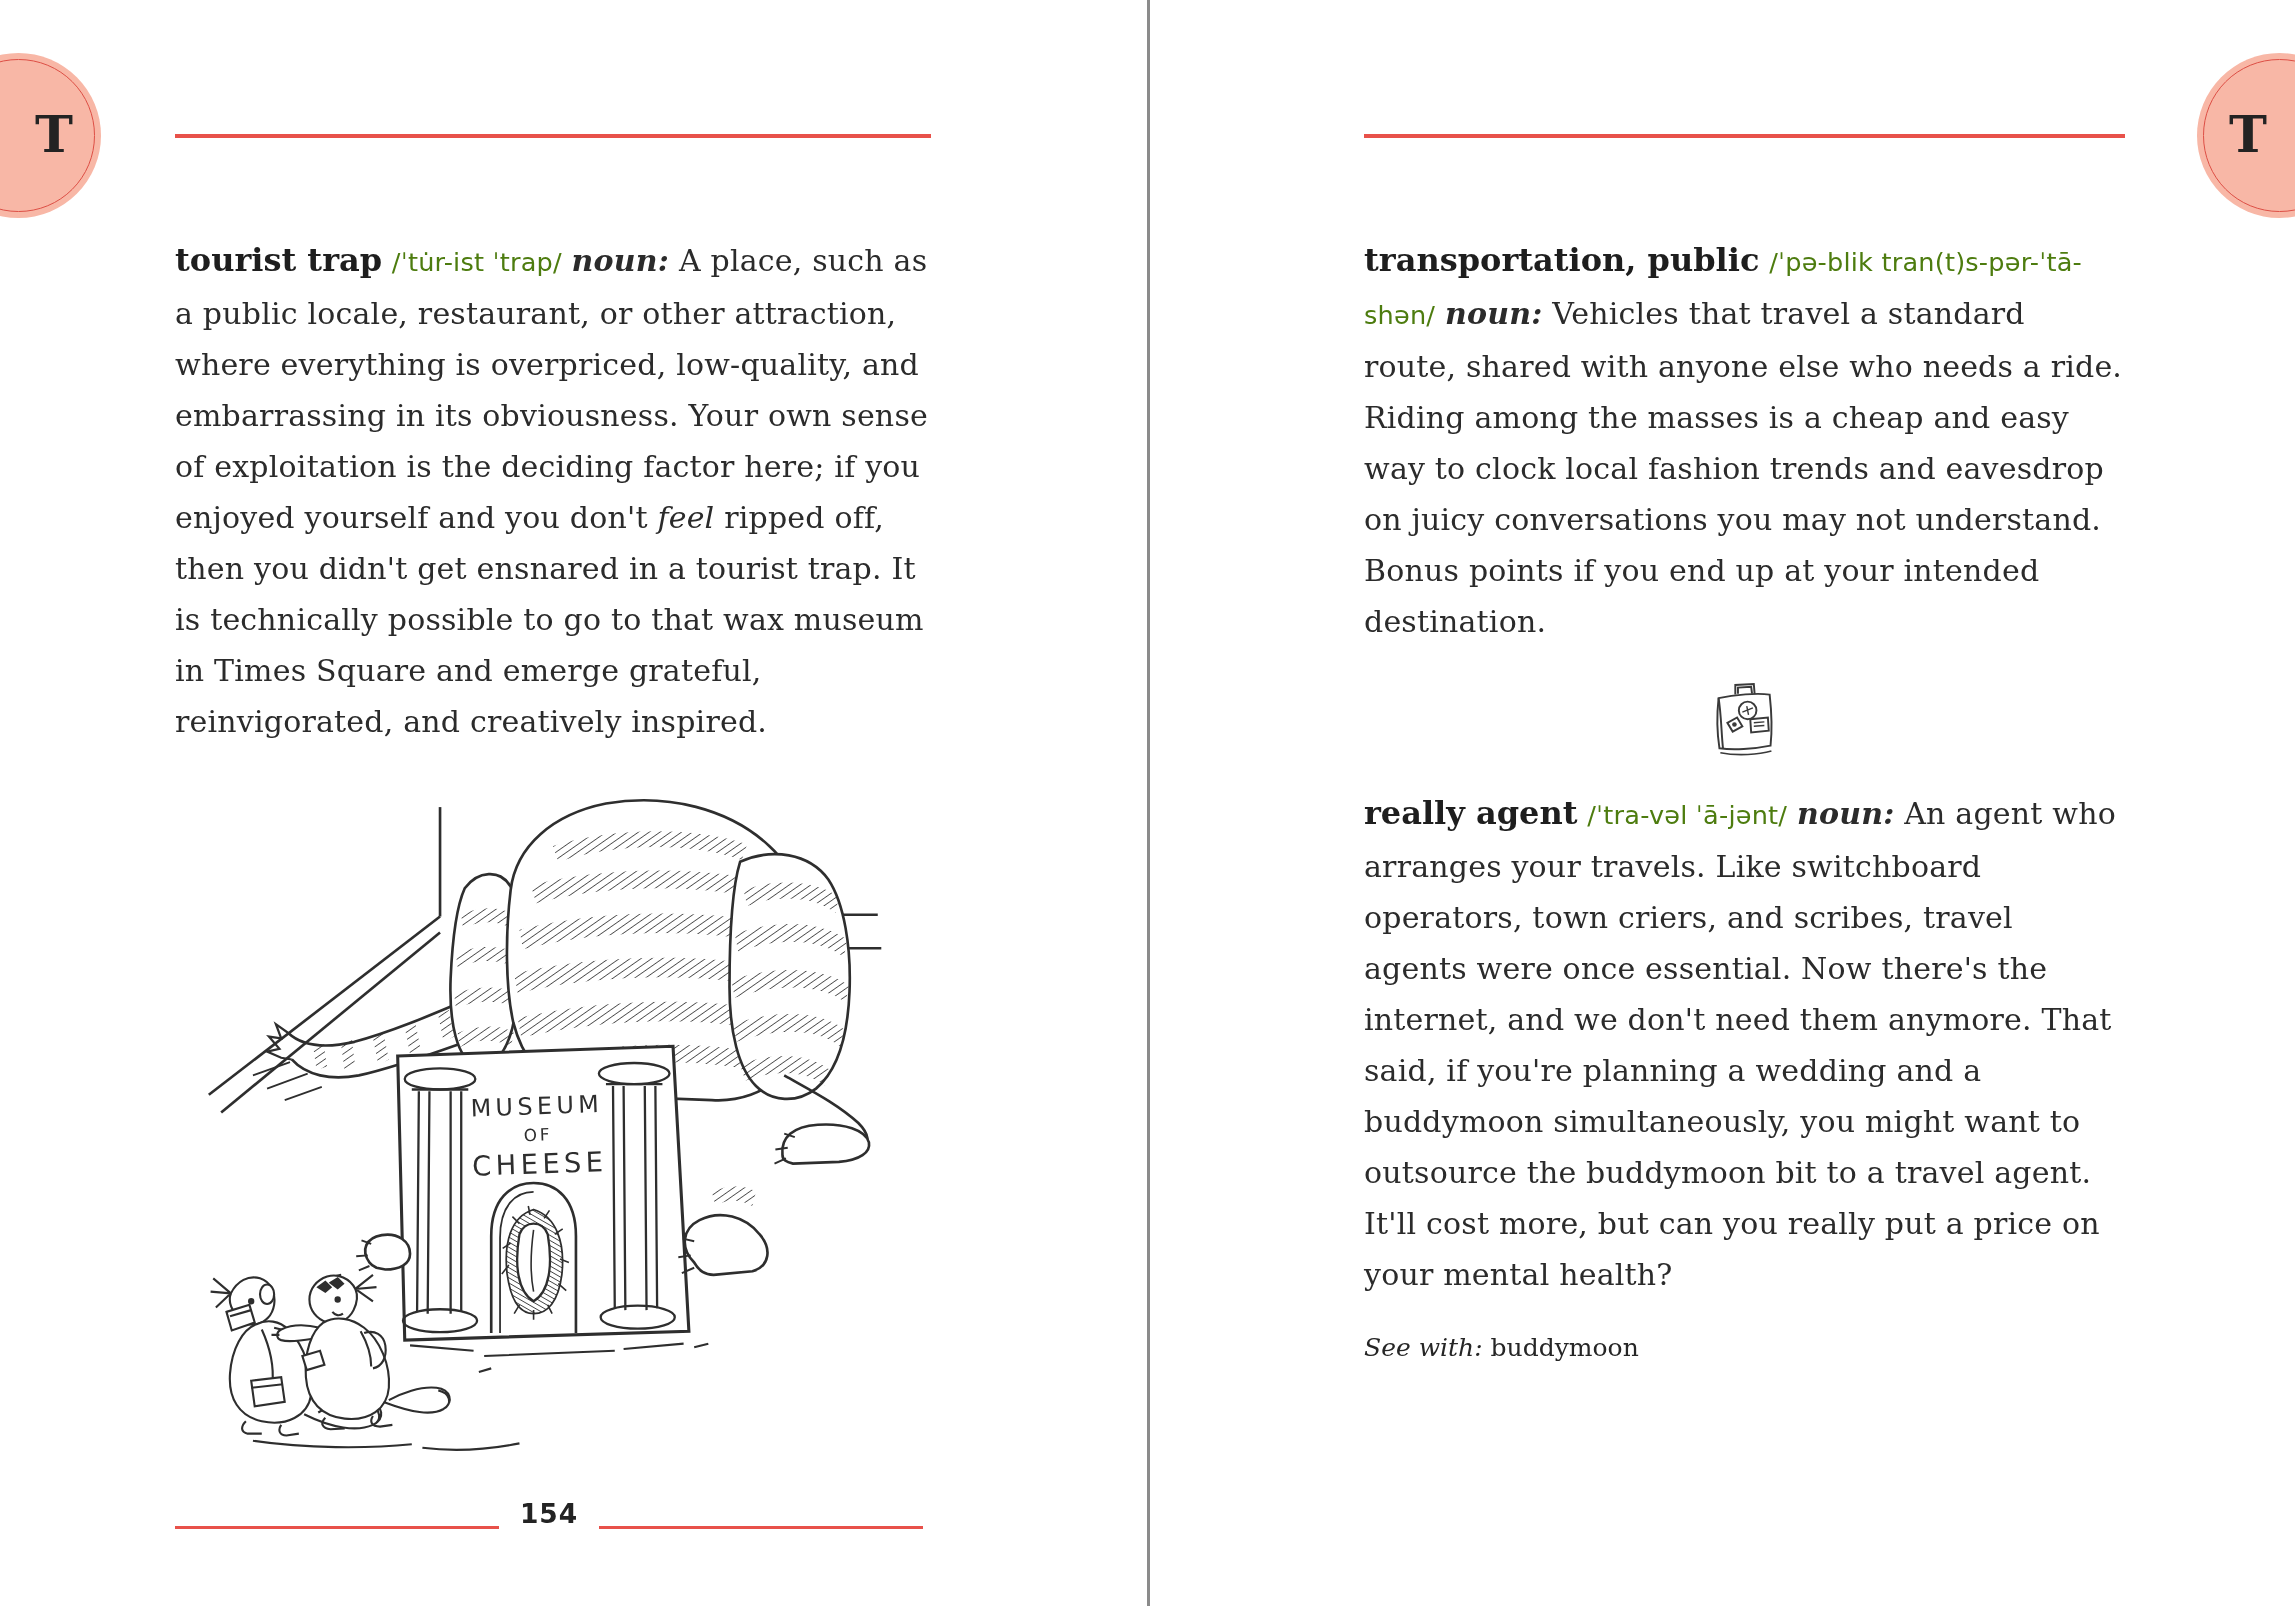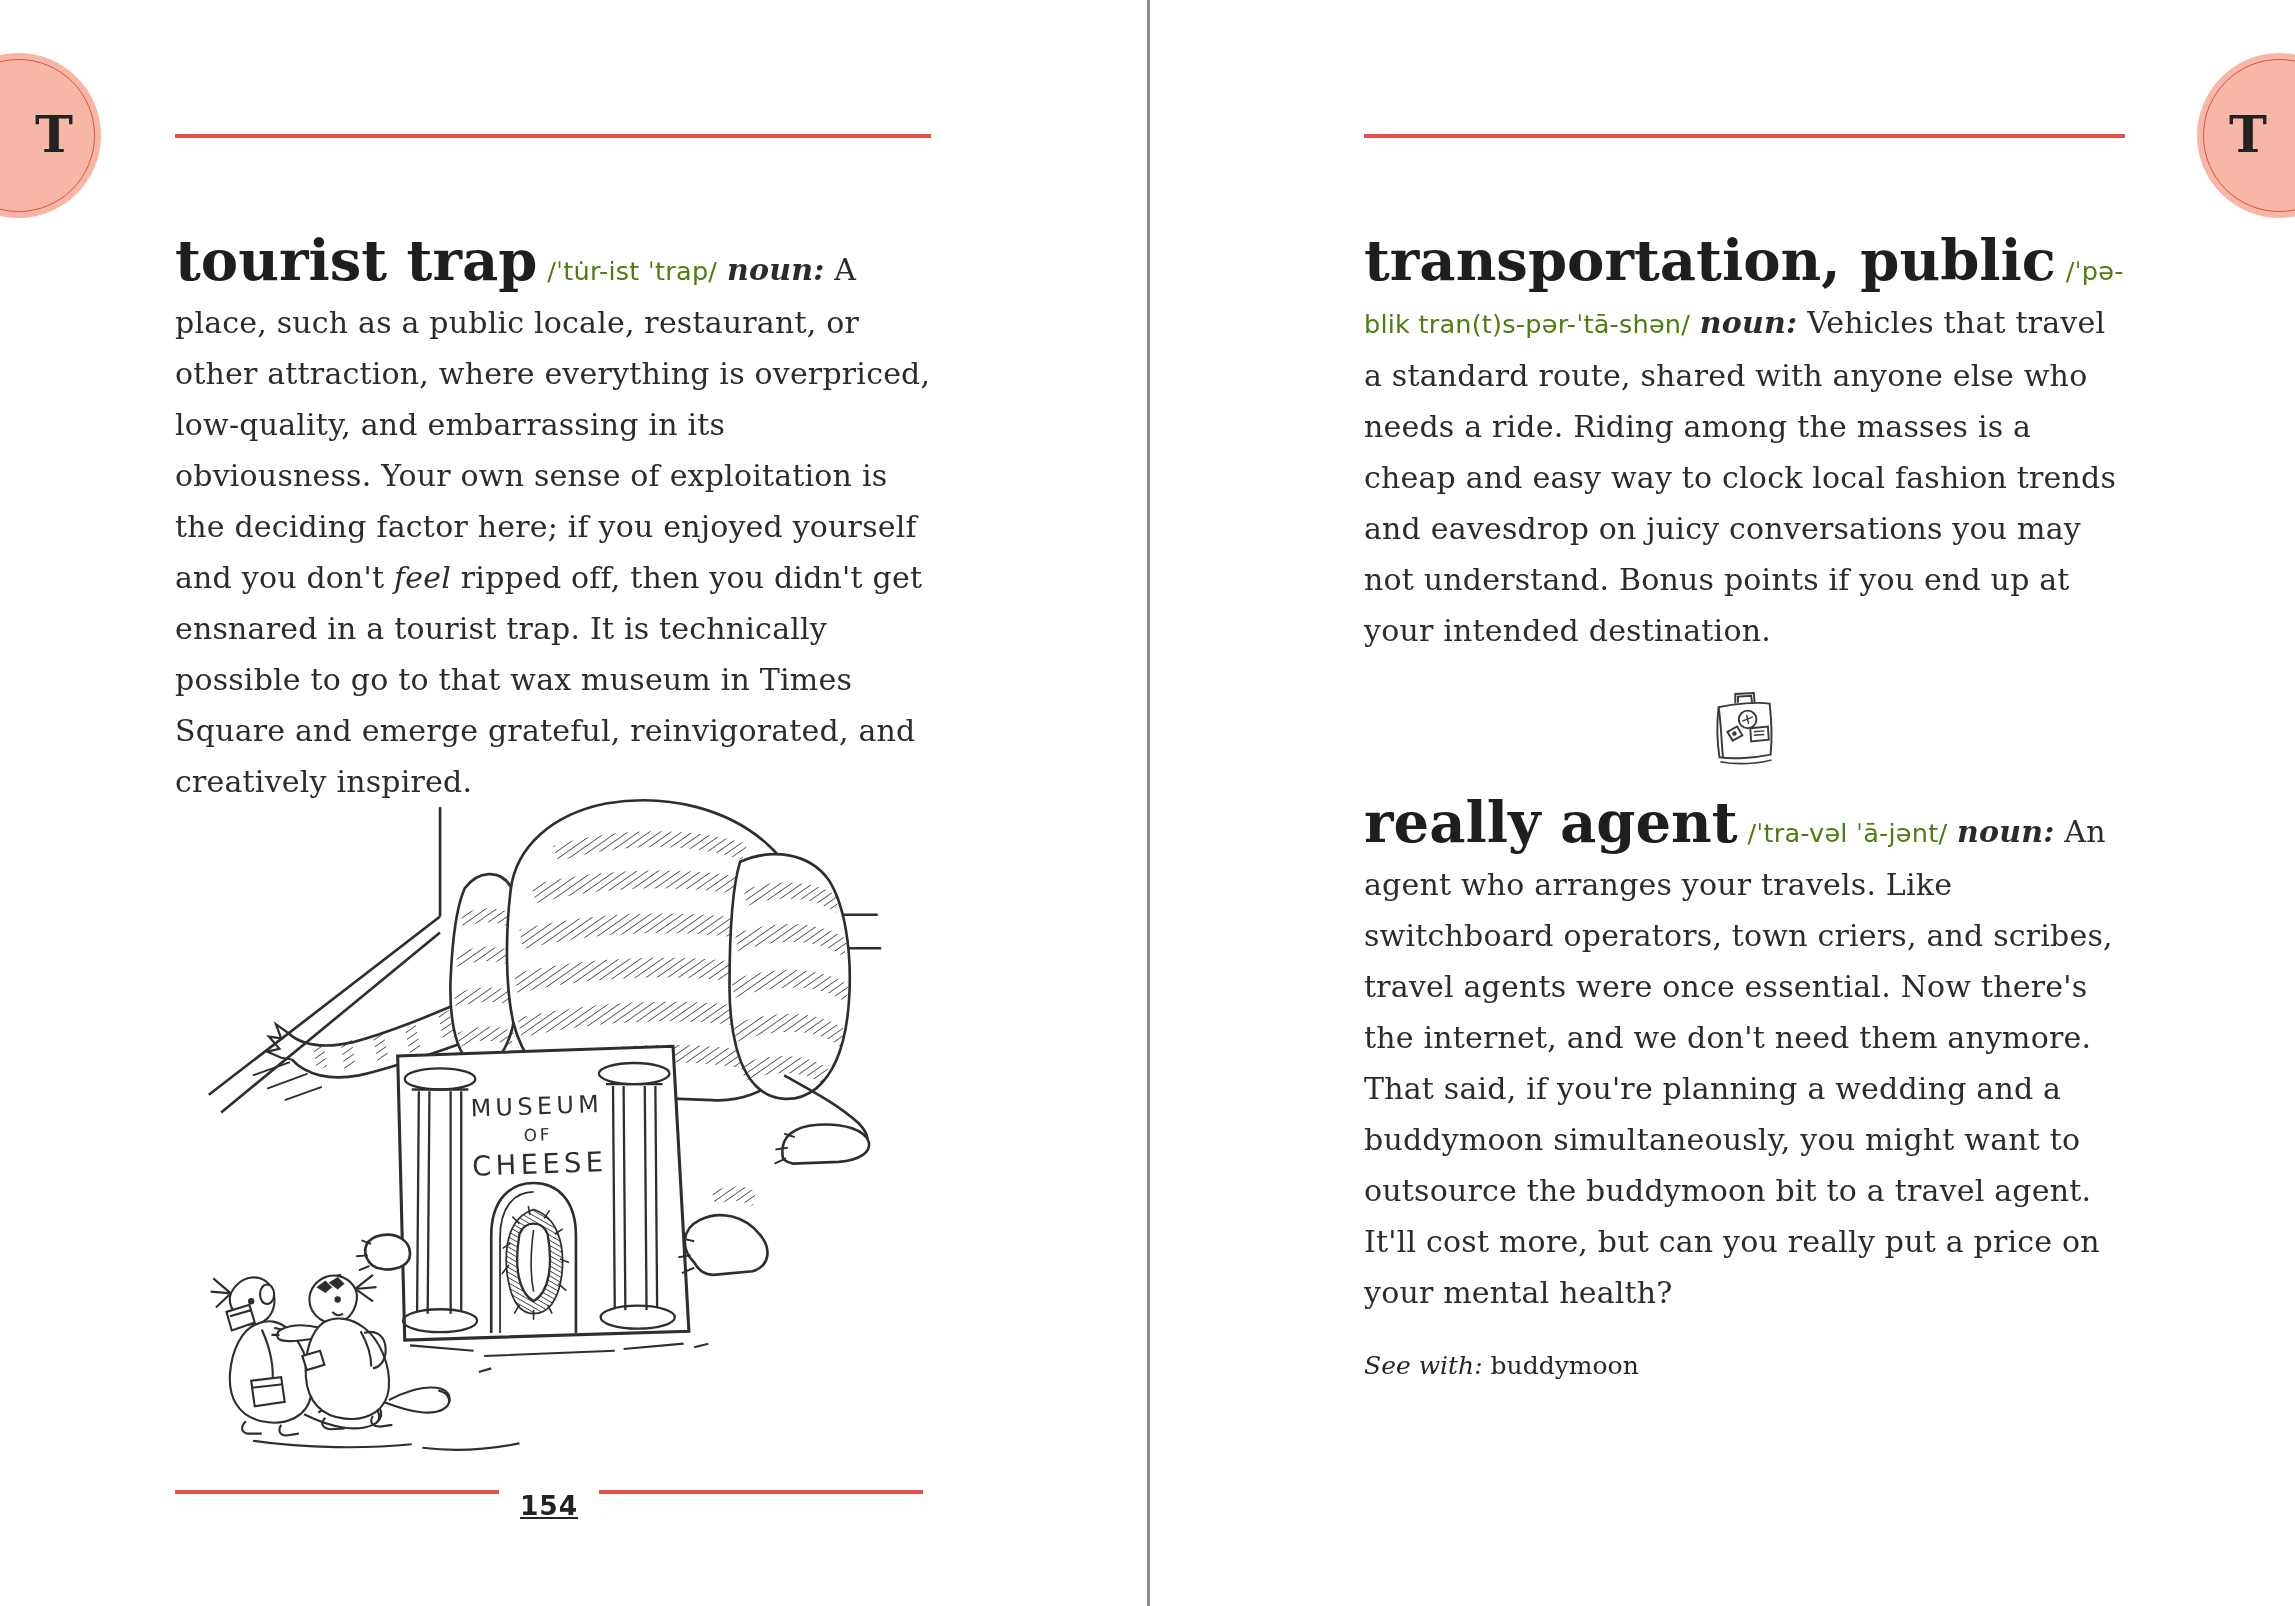--- a/index.html
+++ b/index.html
@@ -19,27 +19,27 @@
   .tab-right{left:2197px;top:53px;}
   .tab-right .tab-letter{left:32px;}
   
   .page{position:absolute;top:0;height:1607px;}
   .page-left{left:175px;width:756px;}
   .page-right{left:1364px;width:761px;}
   .rule-top{position:absolute;top:134px;left:0;right:0;height:4.4px;background:#e8514a;}
   
   .entries{position:absolute;left:0;right:0;top:205px;}
   .entry{font-size:30px;line-height:51px;color:#2b2b2b;letter-spacing:0.2px;}
-  .headword{font-family:"DejaVu Serif",serif;font-weight:bold;font-size:56px;color:#1e1e1e;letter-spacing:0;}
+  .headword{font-family:"DejaVu Serif",serif;font-weight:bold;font-size:32px;color:#1e1e1e;letter-spacing:0;}
   .pron{font-family:"DejaVu Sans","Liberation Sans",sans-serif;font-size:25.6px;color:#4d7c0f;}
   .pos{font-style:italic;font-weight:bold;}
   .see-also{margin-top:12.4px;font-size:25px;line-height:35px;}
   .see-also .lbl{font-style:italic;}
   
-  .footer{position:absolute;left:0;right:8px;top:1490px;height:39px;display:flex;align-items:flex-start;text-decoration:underline;}
+  .footer{position:absolute;left:0;right:8px;top:1490px;height:39px;display:flex;align-items:flex-end;}
   .footer .fline{flex:1;height:3.5px;background:#e8514a;}
   .footer .pagenum{font-family:"DejaVu Sans","Liberation Sans",sans-serif;font-weight:bold;
     font-size:26.5px;color:#232323;padding:0 21px;letter-spacing:0.9px;}
   
   .illo{position:absolute;left:25px;top:784px;}
   .sign-text{font-family:"DejaVu Sans","Liberation Sans",sans-serif;fill:#2e2e2e;}
   
   .icon-wrap{display:flex;justify-content:center;margin:16px 0 5.3px 0;}
 </style>
 </head>

